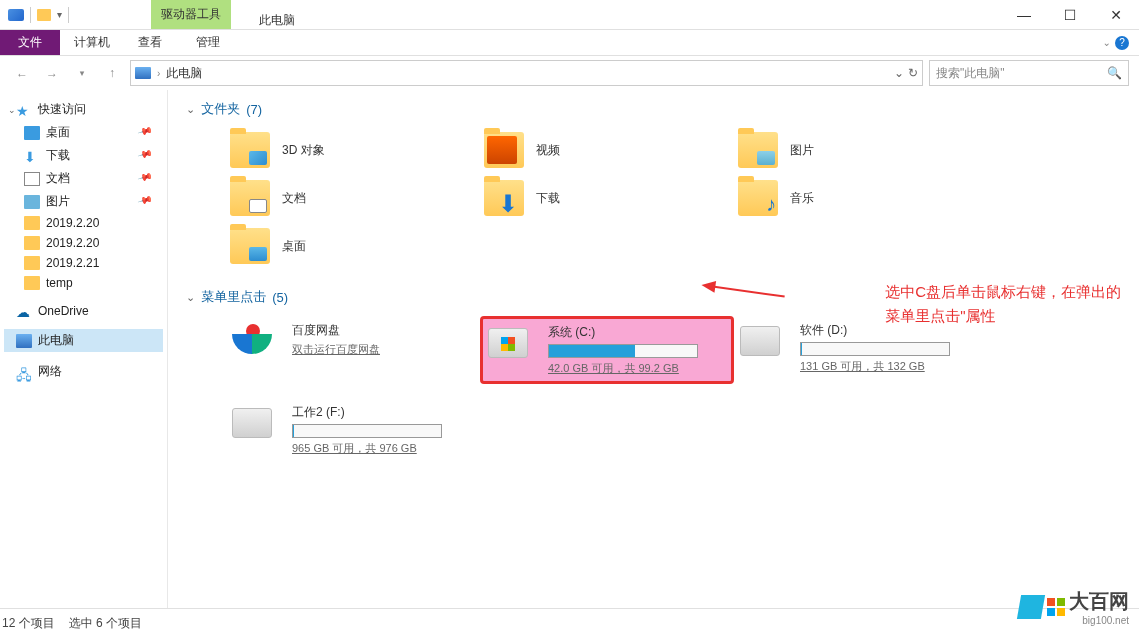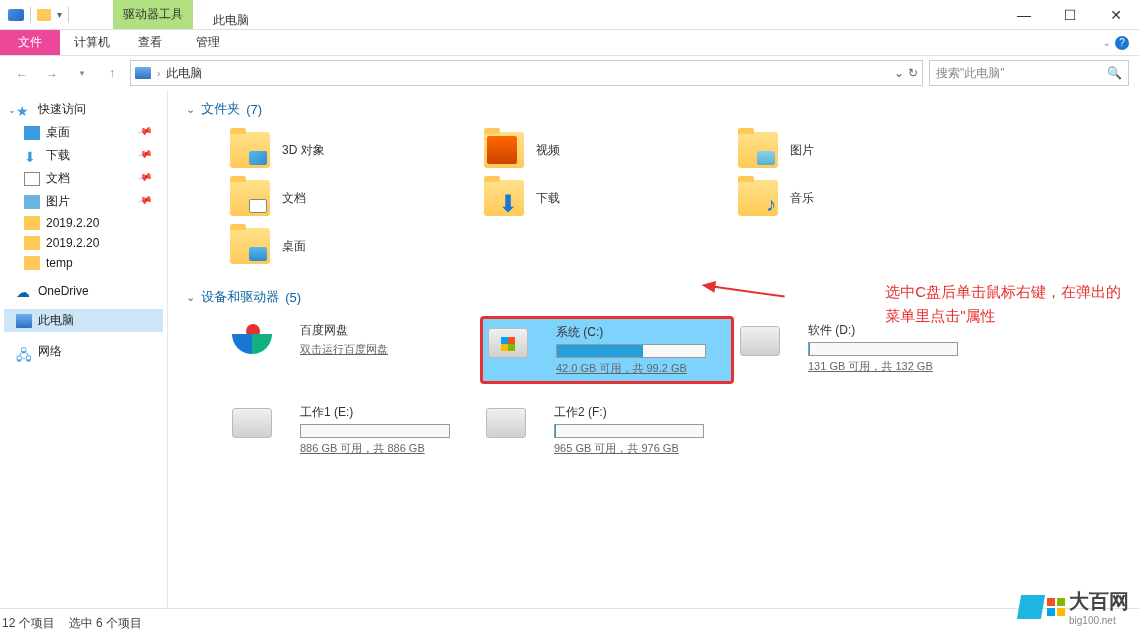--- a/index.html
+++ b/index.html
@@ -2,29 +2,29 @@
 <html><head>
 <meta charset="utf-8">
 <style>
 * { box-sizing: border-box; margin: 0; padding: 0; }
 body { font-family: "Microsoft YaHei", "Segoe UI", sans-serif; font-size: 12px; color: #333; background: #fff; width: 1139px; height: 630px; overflow: hidden; position: relative; }
 .titlebar { height: 30px; display: flex; align-items: center; border-bottom: 1px solid #e0e0e0; }
 .tb-left { display: flex; align-items: center; gap: 6px; padding-left: 8px; }
 .tb-icon { width: 16px; height: 12px; background: linear-gradient(135deg,#4a90e2,#2266cc); border-radius: 2px; }
 .tb-sep { width: 1px; height: 16px; background: #ccc; }
 .tb-dd { font-size: 10px; color: #666; }
-.tb-center { display: flex; align-items: flex-end; margin-left: 44px; gap: 8px; height: 100%; }
+.tb-center { display: flex; align-items: flex-end; margin-left: 82px; gap: 16px; height: 100%; }
 .tb-tab { display: flex; flex-direction: column; align-items: center; padding: 2px 10px; font-size: 12px; height: 100%; justify-content: center; }
 .tb-tab.green { background: #b0e080; }
 .tb-title { padding-left: 12px; font-size: 12px; }
 .tb-spacer { flex: 1; }
 .tb-wctrl { display: flex; }
 .tb-wctrl div { width: 46px; height: 30px; display: flex; align-items: center; justify-content: center; font-size: 14px; color: #333; }
 .ribbon { height: 26px; border-bottom: 1px solid #e0e0e0; display: flex; align-items: center; }
-.rb-file { background: #ec4899; color: #fff; padding: 4px 18px; height: 100%; display: flex; align-items: center; }
+.rb-file { background: #701a75; color: #fff; padding: 4px 18px; height: 100%; display: flex; align-items: center; }
 .rb-item { padding: 4px 14px; font-size: 12px; }
 .rb-spacer { flex: 1; }
 .rb-hint { padding-right: 10px; color: #1976d2; font-size: 10px; display: flex; align-items: center; gap: 4px;}
 .help-c { width:14px;height:14px;border-radius:50%;background:#1976d2;color:#fff;display:inline-flex;align-items:center;justify-content:center;font-size:10px;}
 .addrbar { height: 34px; display: flex; align-items: center; padding: 4px 10px; gap: 6px; }
 .nav-btn { width: 24px; height: 24px; display: flex; align-items: center; justify-content: center; color: #888; }
 .addr-field { flex: 1; height: 26px; border: 1px solid #ccc; display: flex; align-items: center; padding: 0 4px; gap: 6px; }
 .addr-pc { width: 16px; height: 12px; background: linear-gradient(#6ab0f0,#3070c0); border-radius: 1px; }
 .addr-sep { color: #888; font-size: 10px; }
 .addr-dd { margin-left:auto; display:flex; gap:4px; color:#666; }
@@ -55,42 +55,42 @@
 .big-folder::before { content:''; position:absolute; top:-4px; left:0; width:16px; height:6px; background:#ffc957; border-radius:2px 2px 0 0;}
 .folder-overlay { position:absolute; bottom:3px; right:3px; width:18px; height:14px; border-radius:2px; }
 .fo-3d { background: linear-gradient(135deg,#5bb8e8,#2d8dd0);}
 .fo-vid { background: linear-gradient(#ff6600,#cc4400); left:3px; right:auto; width:30px; height:28px; bottom:4px;}
 .fo-pic { background: linear-gradient(#8dd0e8,#5bb0d0);}
 .fo-doc { background:#fff; border:1px solid #888;}
 .fo-dl { color:#1976d2; font-size:24px; background:none; width:auto; height:auto; bottom:-2px; right:6px;}
 .fo-mus { color:#1976d2; font-size:20px; background:none; width:auto; height:auto; bottom:0px; right:2px;}
 .fo-desk { background: linear-gradient(#5bb8e8,#2d8dd0);}
 .drives-grid { display: flex; flex-wrap: wrap; gap: 14px 0; margin-left: 40px; }
-.drive-item { width: 254px; display: flex; align-items: flex-start; gap: 28px; padding: 6px; }
-.drive-item.selected { background: #7dd3fc; border: 1px solid #7db9e8; padding:5px;}
+.drive-item { width: 254px; display: flex; align-items: flex-start; gap: 20px; padding: 6px; }
+.drive-item.selected { background: #f9a8d4; border: 1px solid #7db9e8; padding:5px;}
 .drive-item.highlighted { border: 3px solid #e83030; border-radius:4px;}
 .drive-ico { width: 40px; height: 30px; background: linear-gradient(#f0f0f0,#d0d0d0); border-radius: 3px; border: 1px solid #bbb; position: relative; margin-top:4px;}
 .drive-ico.win::after{content:'';position:absolute;left:12px;top:8px;width:14px;height:14px;background:conic-gradient(#f25022 0 25%, #7fba00 25% 50%, #ffb900 50% 75%, #00a4ef 75% 100%);}
 .baidu-ico{width:40px;height:36px;position:relative;}
 .baidu-ico::before{content:'';position:absolute;width:14px;height:14px;border-radius:50%;background:#e83030;left:14px;top:2px;}
 .baidu-ico::after{content:'';position:absolute;width:40px;height:20px;bottom:4px;border-radius:0 0 20px 20px;background:conic-gradient(from 180deg,#1976d2 0 50%,#10b080 50% 100%);}
 .drive-info { flex: 1; }
 .drive-label { font-size: 12px; margin-bottom: 3px; }
 .drive-sub { font-size: 11px; color: #666; text-decoration: underline; }
 .drive-bar { width: 150px; height: 14px; border: 1px solid #999; margin: 3px 0; background: #f8f8f8; position: relative; }
 .drive-bar-fill { height: 100%; background: #26a0da; }
 .annotation { position: absolute; right: 18px; top: 190px; color: #e83030; font-size: 15px; font-weight: 500; line-height: 1.6; pointer-events:none;}
 .arrow { position: absolute; right: 354px; top: 200px; width: 80px; height: 2px; background: #e83030; transform: rotate(8deg);}
 .arrow::before { content:''; position:absolute; left:-10px; top:-5px; border:6px solid transparent; border-right:14px solid #e83030;}
 .statusbar { height: 30px; border-top: 1px solid #e0e0e0; display: flex; align-items: center; padding: 0 2px; gap: 14px; font-size: 12px; color: #444;}
 .watermark { position: absolute; right: 10px; bottom: 4px; display: flex; align-items: center; gap: 4px; font-size: 20px; color: #444; font-weight: bold;}
 .wm-ico { width:24px; height:24px; background:#1fb5e0; transform: skewX(-10deg);}
 .wm-dots { display:grid; grid-template-columns:repeat(2,8px); gap:2px;}
 .wm-dots span{width:8px;height:8px;}
-.wm-sub { font-size:10px; color:#888; font-weight:normal; display:block; }
+.wm-sub { font-size:10px; color:#888; font-weight:normal; display:block; text-align:right;}
 </style>
 </head>
 <body>
 
 <div class="titlebar">
   <div class="tb-left">
     <span class="tb-icon"></span>
     <span class="tb-sep"></span>
     <span style="width:14px;height:12px;background:#ffc957;border-radius:1px;"></span>
     <span class="tb-dd">▾</span>
@@ -173,20 +173,24 @@
     <div class="nav-item">
         <span class="ico folder"></span>
         <span>2019.2.20</span>
       </div>
     <div class="nav-item">
         <span class="ico folder"></span>
         <span>2019.2.20</span>
       </div>
     <div class="nav-item">
         <span class="ico folder"></span>
+        <span>2019.2.21</span>
+      </div>
+    <div class="nav-item">
+        <span class="ico folder"></span>
         <span>temp</span>
       </div>
     <div style="height:8px"></div>
     <div class="nav-item top">
         <span class="ico od">☁</span>
         <span>OneDrive</span>
       </div>
     <div style="height:8px"></div>
     <div class="nav-item top sel">
         <span class="ico pc"></span>
@@ -245,21 +249,21 @@
       <div class="folder-item">
           <div class="big-folder">
             <div class="folder-overlay fo-desk"></div>
           </div>
           <span>桌面</span>
         </div>
     </div>
 
     <div class="section-hdr">
       <span class="c">⌄</span>
-      <span>设备和驱动器</span>
+      <span>菜单里点击</span>
       <span>(5)</span>
     </div>
     <div class="drives-grid">
       <div class="drive-item">
         <div class="baidu-ico"></div>
         <div class="drive-info">
           <div class="drive-label">百度网盘</div>
           <div class="drive-sub">双击运行百度网盘</div>
         </div>
       </div>
@@ -279,30 +283,20 @@
           <div class="drive-label">软件 (D:)</div>
           <div class="drive-bar">
               <div class="drive-bar-fill" style="width:1%"></div>
             </div>
           <div class="drive-sub">131 GB 可用，共 132 GB</div>
         </div>
       </div>
       <div class="drive-item">
         <div class="drive-ico"></div>
         <div class="drive-info">
-          <div class="drive-label">工作1 (E:)</div>
-          <div class="drive-bar">
-              <div class="drive-bar-fill" style="width:0%"></div>
-            </div>
-          <div class="drive-sub">886 GB 可用，共 886 GB</div>
-        </div>
-      </div>
-      <div class="drive-item">
-        <div class="drive-ico"></div>
-        <div class="drive-info">
           <div class="drive-label">工作2 (F:)</div>
           <div class="drive-bar">
               <div class="drive-bar-fill" style="width:1%"></div>
             </div>
           <div class="drive-sub">965 GB 可用，共 976 GB</div>
         </div>
       </div>
     </div>
 
     <div class="arrow"></div>

